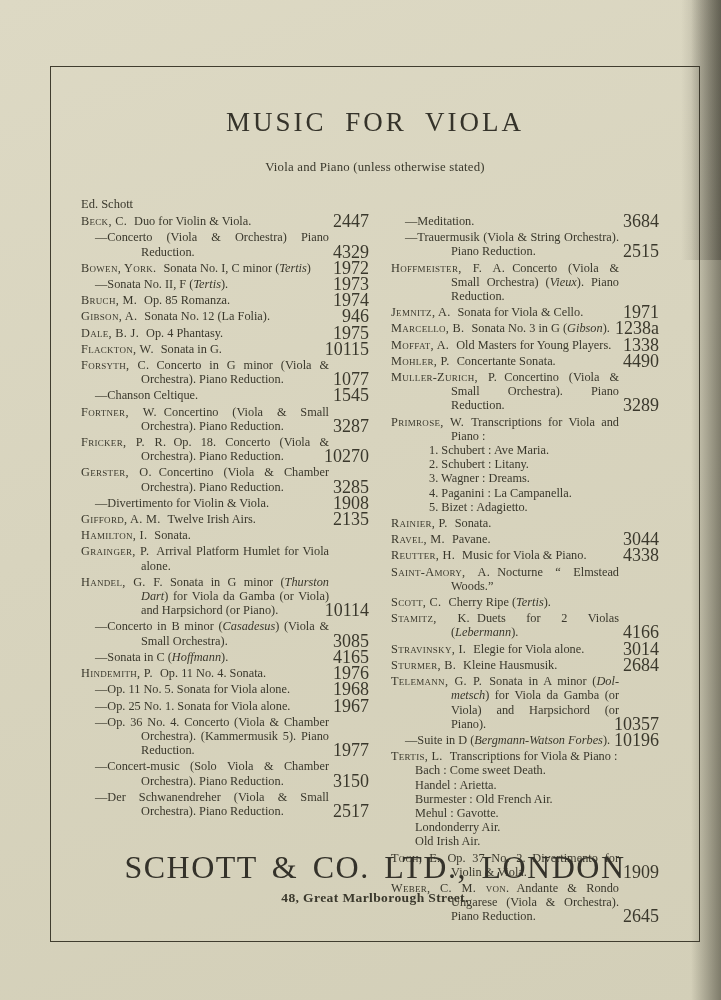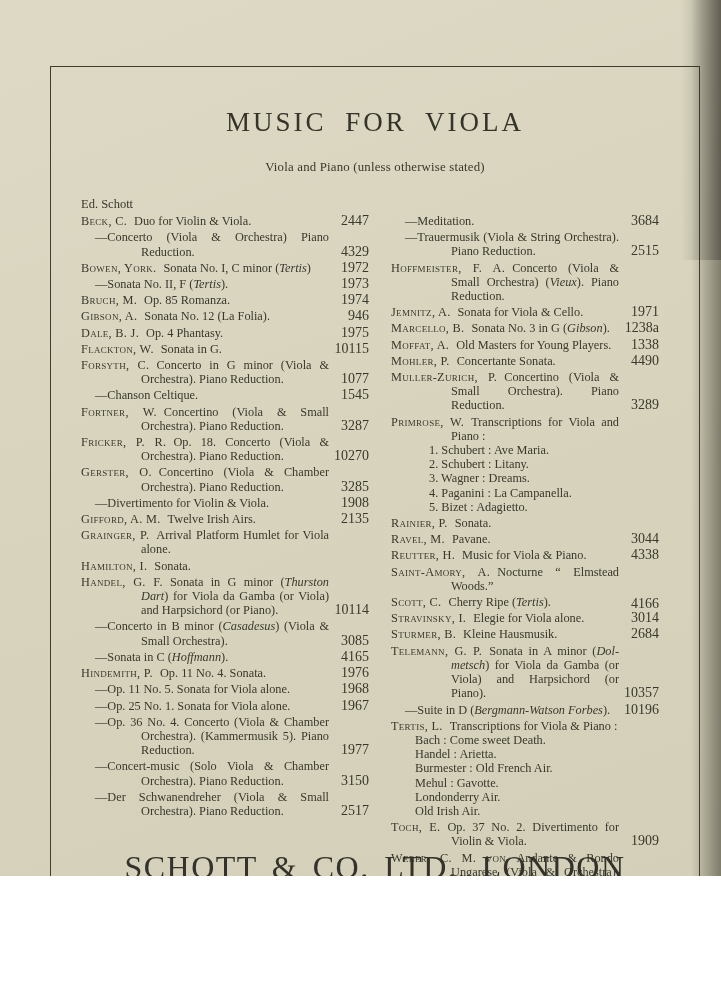--- a/index.html
+++ b/index.html
@@ -1,40 +1,40 @@
 <!DOCTYPE html>
 <html style="--paper: #d8d4be; --ink: #3a382c; --border: #403d2f;"><head>
 <meta charset="utf-8">
 <style>
   :root{
     --paper:#d8d4be; --paper2:#d3cfb8; --ink:#3a382c; --border:#403d2f;
   }
   html,body{margin:0;padding:0;}
   body{font-family:"Liberation Serif","DejaVu Serif",serif;color:var(--ink);}
-  .page{position:relative;width:721px;height:876px;overflow:hidden;
+  .page{position:relative;width:721px;height:1000px;overflow:hidden;
         background:linear-gradient(160deg,#ddd9c4 0%,var(--paper) 45%,var(--paper2) 100%);}
   .edge-shadow{position:absolute;top:0;right:0;width:30px;height:100%;
         background:linear-gradient(to right,rgba(56,54,42,0),rgba(56,54,42,0.55));pointer-events:none;}
   .edge-shadow-top{position:absolute;top:0;right:0;width:40px;height:260px;
         background:linear-gradient(to right,rgba(40,38,30,0),rgba(40,38,30,0.35));pointer-events:none;}
   .frame{position:absolute;left:50px;top:66px;width:650px;height:876px;
         border:1.5px solid var(--border);box-sizing:border-box;}
   .title{margin-top:40px;text-align:center;font-size:27px;letter-spacing:3px;word-spacing:9px;color:#33criticals;}
   .title{color:#35332a;}
   .subtitle{margin-top:22px;text-align:center;font-size:12.8px;letter-spacing:0.2px;}
   .columns{position:absolute;top:130px;left:30px;width:578px;display:flex;gap:22px;}
   .col{font-size:12.3px;line-height:14.2px;}
   .col-left{width:288px;}
   .col-right{width:268px;padding-top:17px;}
   .ed-label{text-align:left;font-size:12.5px;margin-bottom:3px;}
   .entry{position:relative;margin-bottom:2px;}
   .etext{display:block;padding-left:60px;text-indent:-60px;margin-right:40px;text-align:justify;}
   .entry.cont .etext{text-indent:-46px;}
   .author{font-variant:small-caps;letter-spacing:0.3px;margin-right:7px;}
-  .num{position:absolute;right:0;bottom:0;font-size:14px;}
+  .num{position:absolute;right:0;bottom:0;font-size:18px;}
   .subitem{padding-left:24px;}
   .subitem.numbered{padding-left:38px;}
   .footer{position:absolute;top:782px;left:0;width:100%;text-align:center;}
   .publisher{font-size:32px;letter-spacing:1.5px;word-spacing:5px;color:#34322a;}
   .address{font-size:13.5px;font-weight:600;letter-spacing:0.4px;margin-top:4px;}
 </style>
 </head>
 <body>
 
 <div class="page">
@@ -99,24 +99,24 @@
             </div>
             <div class="entry cont">
               <div class="etext">—Divertimento for Violin &amp; Viola.</div>
               <span class="num">1908</span>
             </div>
             <div class="entry">
               <div class="etext"><span class="author">Gifford, A. M.</span>Twelve Irish Airs.</div>
               <span class="num">2135</span>
             </div>
             <div class="entry">
+              <div class="etext"><span class="author">Hamilton, I.</span>Sonata.</div>
+            </div>
+            <div class="entry">
               <div class="etext"><span class="author">Grainger, P.</span>Arrival Platform Humlet for Viola alone.</div>
-            </div>
-            <div class="entry">
-              <div class="etext"><span class="author">Hamilton, I.</span>Sonata.</div>
             </div>
             <div class="entry">
               <div class="etext"><span class="author">Handel, G. F.</span>Sonata in G minor (<i>Thurston Dart</i>) for Viola da Gamba (or Viola) and Harpsichord (or Piano).</div>
               <span class="num">10114</span>
             </div>
             <div class="entry cont">
               <div class="etext">—Concerto in B minor (<i>Casadesus</i>) (Viola &amp; Small Orchestra).</div>
               <span class="num">3085</span>
             </div>
             <div class="entry cont">
@@ -201,20 +201,21 @@
               <div class="etext"><span class="author">Reutter, H.</span>Music for Viola &amp; Piano.</div>
               <span class="num">4338</span>
             </div>
             <div class="entry">
               <div class="etext"><span class="author">Saint-Amory, A.</span>Nocturne “ Elmstead Woods.”</div>
             </div>
             <div class="entry">
               <div class="etext"><span class="author">Scott, C.</span>Cherry Ripe (<i>Tertis</i>).</div>
             </div>
             <div class="entry">
+              <div class="etext"><span class="author">Stamitz, K.</span>Duets for 2 Violas (<i>Lebermann</i>).</div>
               <span class="num">4166</span>
             </div>
             <div class="entry">
               <div class="etext"><span class="author">Stravinsky, I.</span>Elegie for Viola alone.</div>
               <span class="num">3014</span>
             </div>
             <div class="entry">
               <div class="etext"><span class="author">Sturmer, B.</span>Kleine Hausmusik.</div>
               <span class="num">2684</span>
             </div>

